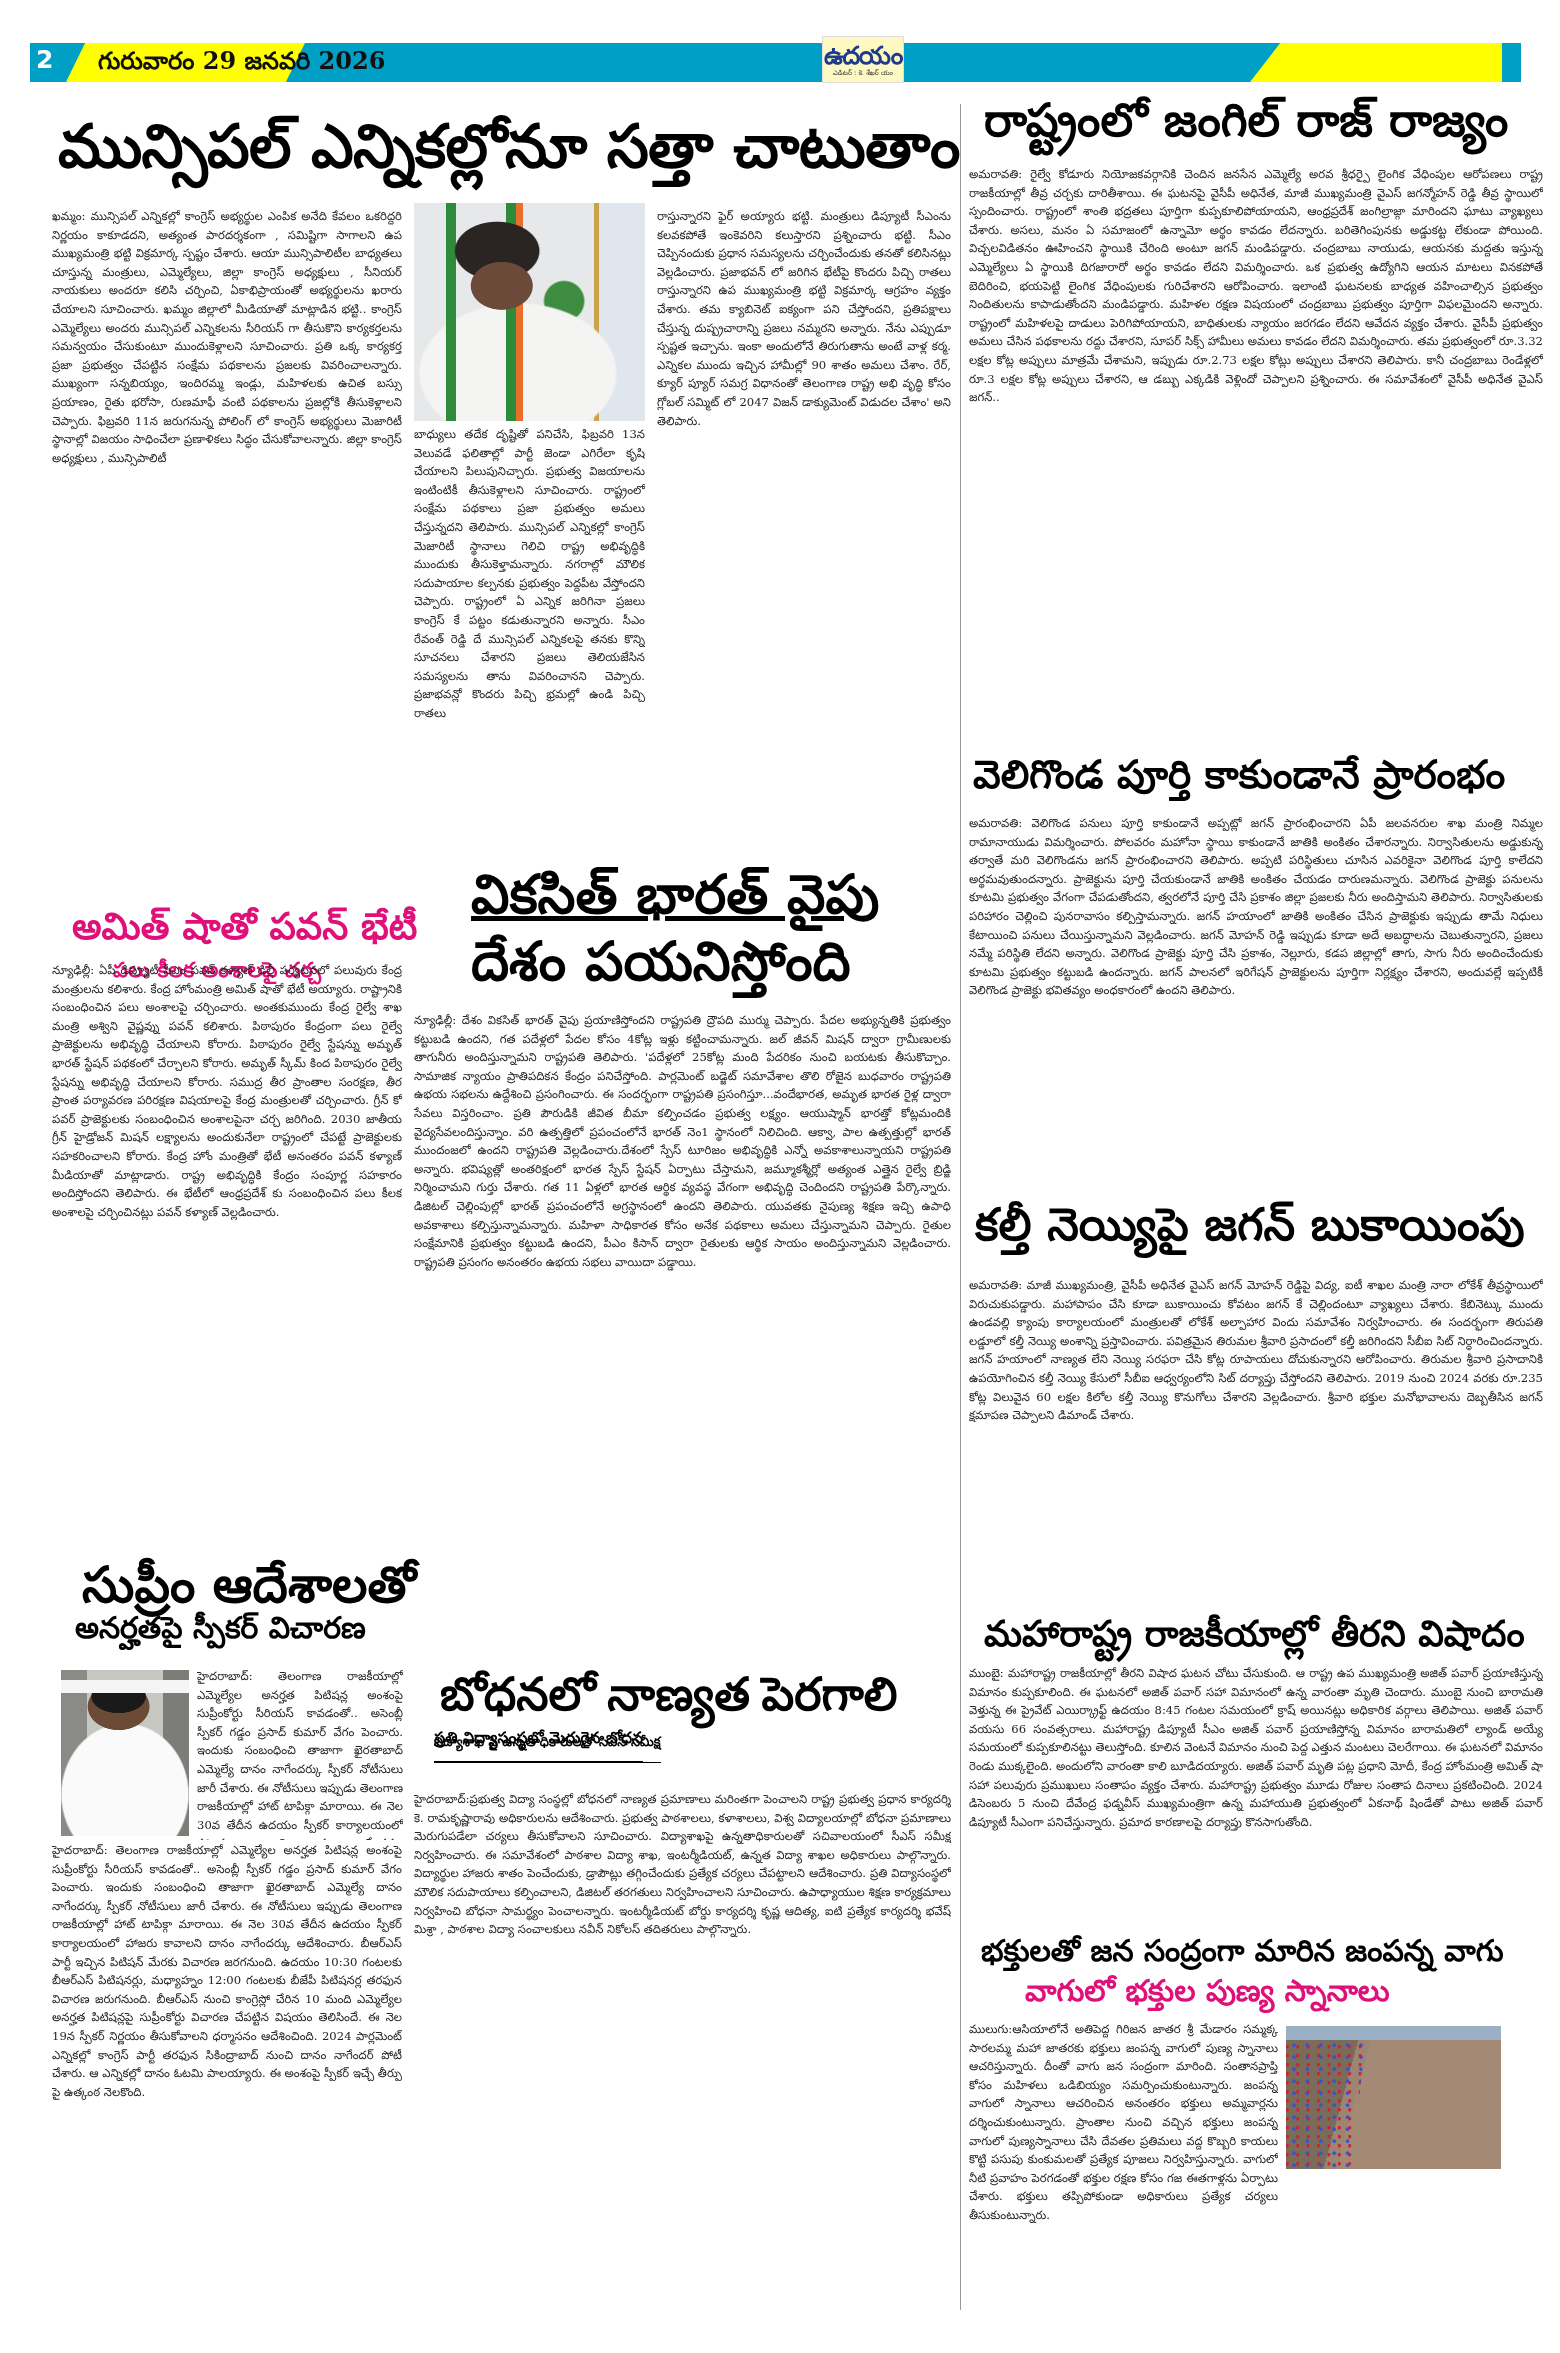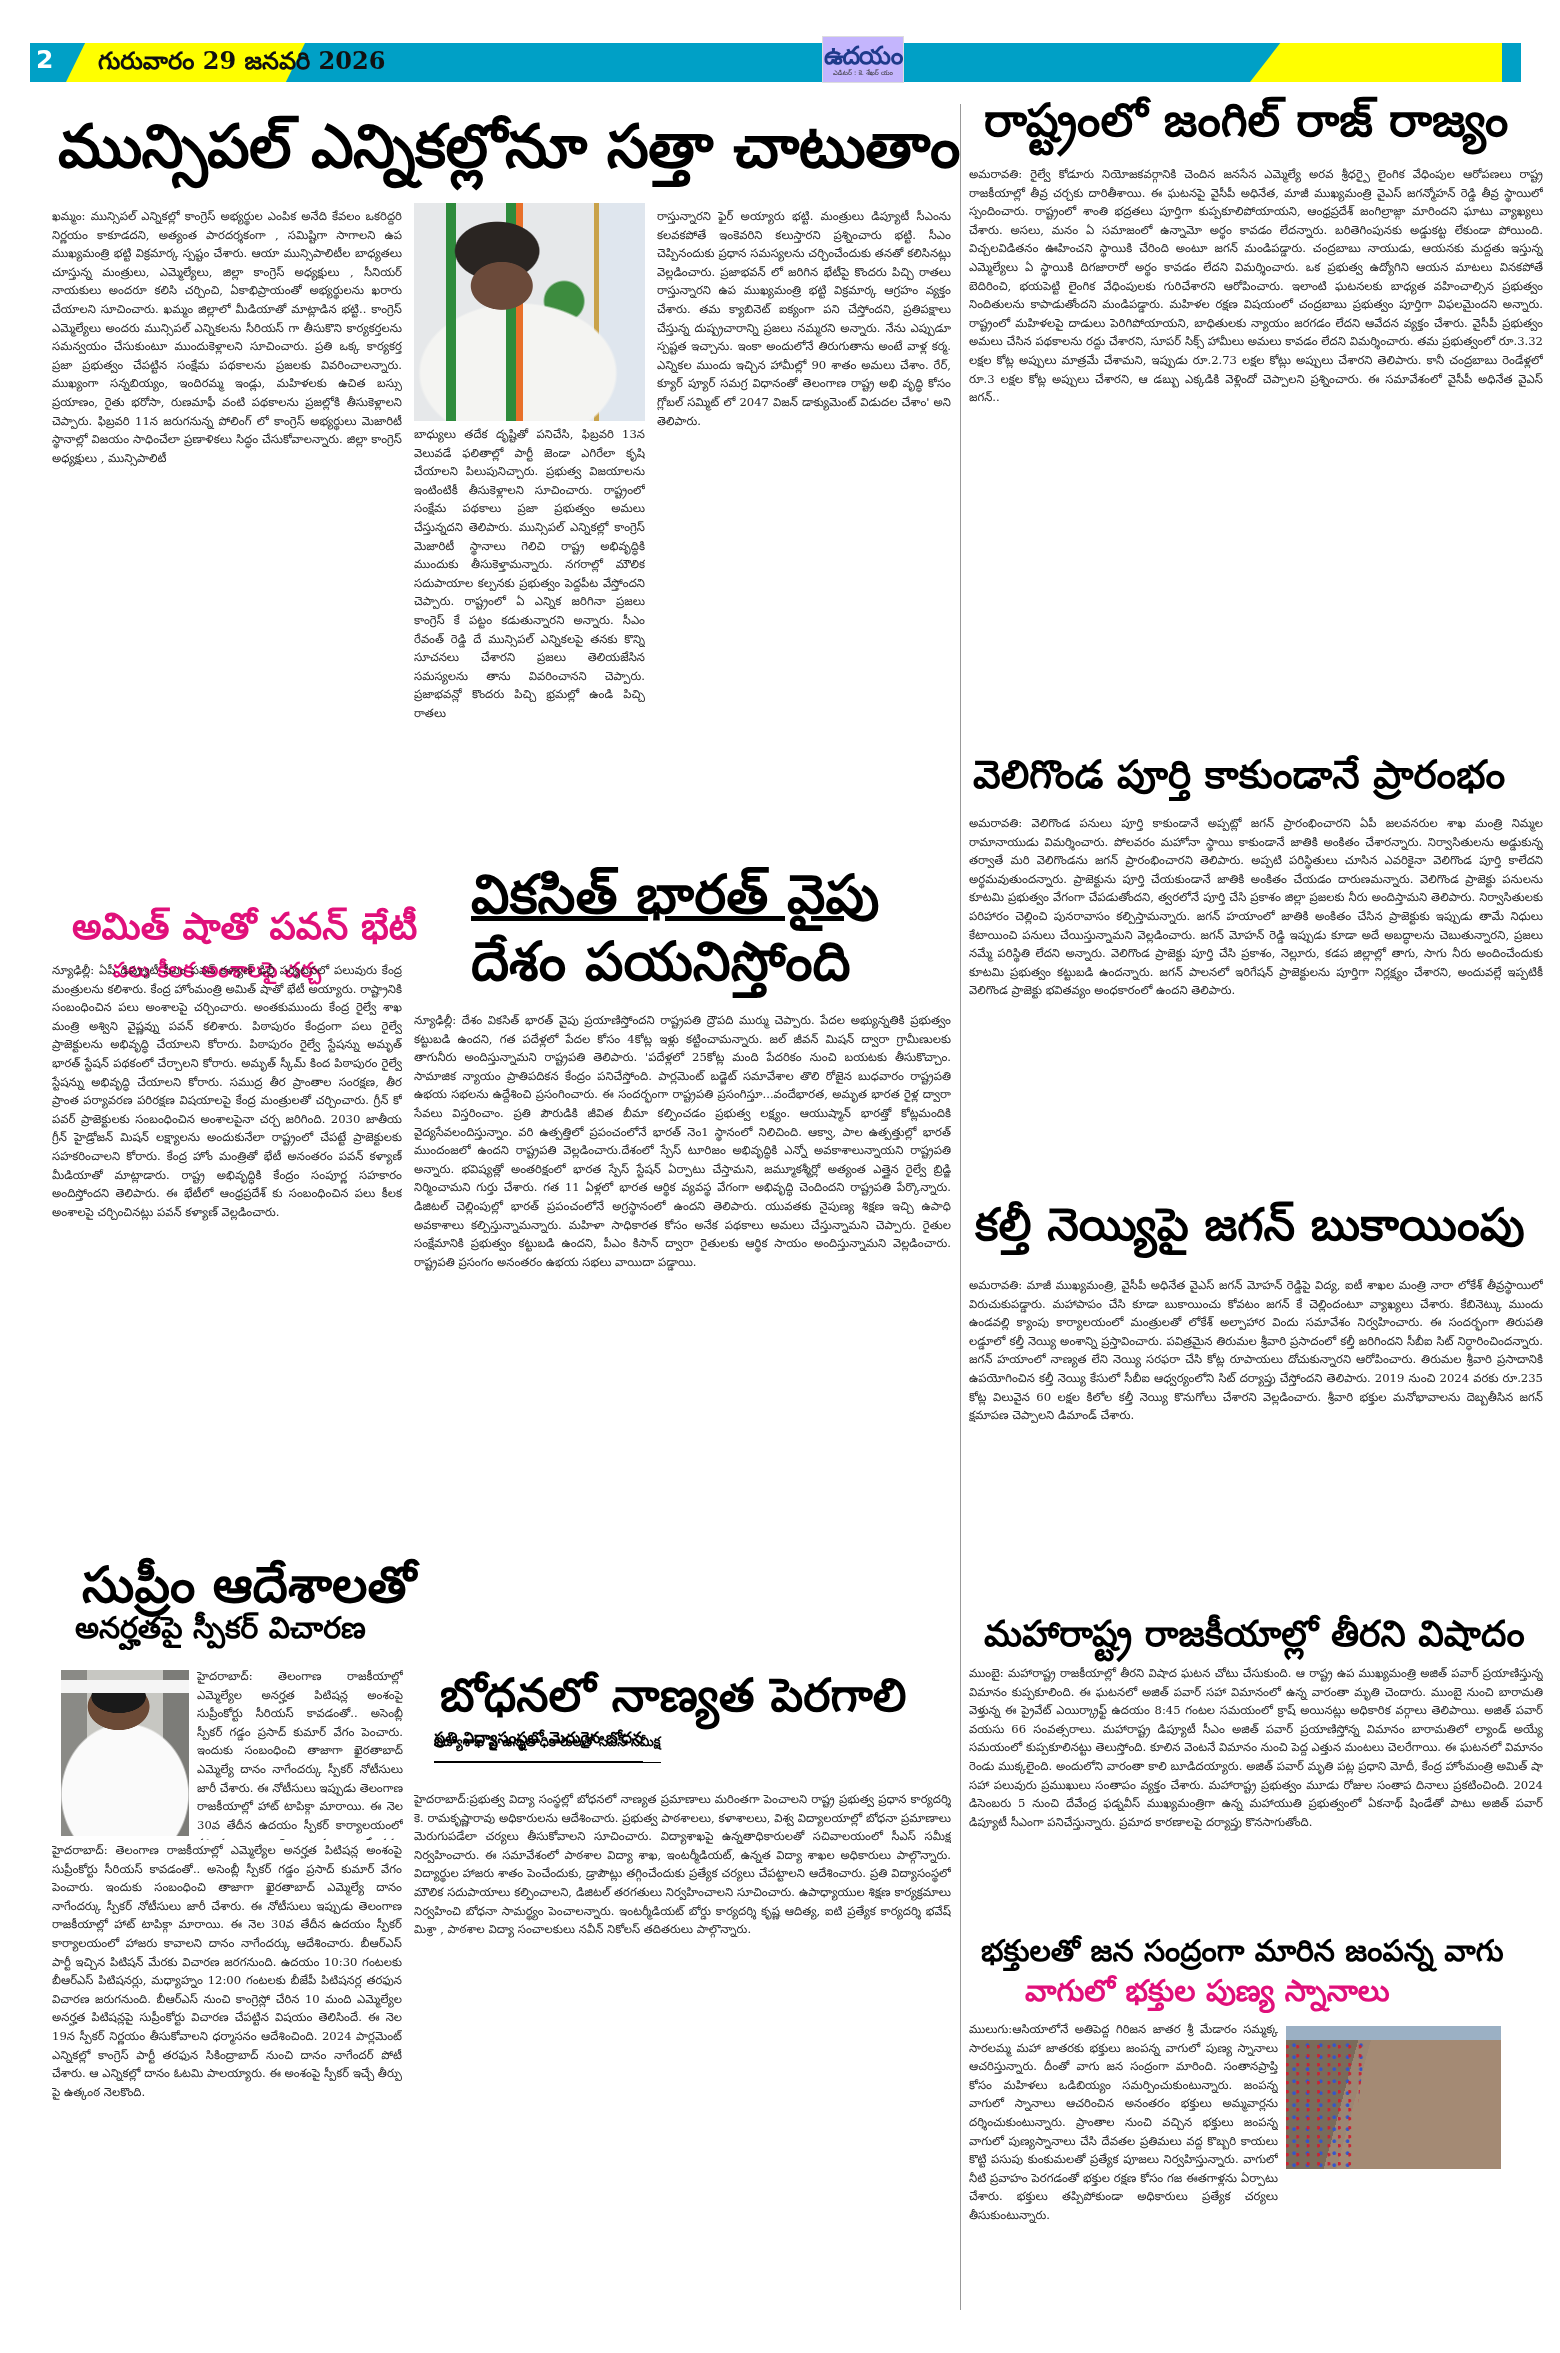--- a/index.html
+++ b/index.html
@@ -7,21 +7,21 @@
          font-family: "DejaVu Serif", serif; color: #1a1a1a; }
   .abs { position: absolute; }
   
   .bar { top: 43px; left: 30px; width: 1491px; height: 39px; background: #00a0c6; }
   .bar-yellow-left { top: 43px; left: 66px; width: 239px; height: 39px; background: #ffff00;
                      clip-path: polygon(8% 0, 100% 0, 92% 100%, 0 100%); }
   .bar-yellow-right { top: 43px; left: 1250px; width: 252px; height: 39px; background: #ffff00;
                       clip-path: polygon(12% 0, 100% 0, 100% 100%, 0 100%); }
   .page-num { top: 45px; left: 36px; font: bold 25px "DejaVu Sans", sans-serif; color: #fff; }
   .date { top: 46px; left: 98px; font: bold 24px "DejaVu Serif", serif; color: #111; }
-  .logo { top: 36px; left: 822px; width: 80px; height: 45px; background: #c4b5fd; border: 0.7px solid #ddd;
+  .logo { top: 36px; left: 822px; width: 80px; height: 45px; background: #fef9c3; border: 0.7px solid #ddd;
           display: flex; flex-direction: column; align-items: center; justify-content: center; }
   .logo-text { font: bold 25px "DejaVu Sans", sans-serif; color: #1e3a8a; letter-spacing: -1.5px; line-height: 27px; }
   .logo-sub { font: 6.7px "DejaVu Sans", sans-serif; color: #333; }
   
   .h-big { font-family: "DejaVu Sans", sans-serif; font-weight: bold; color: #000; white-space: nowrap; line-height: 1.1; }
   .h-pink { font-family: "DejaVu Sans", sans-serif; font-weight: bold; color: #e0107a; white-space: nowrap; line-height: 1.15; }
   .sub { font-family: "DejaVu Sans", sans-serif; font-weight: bold; color: #000; white-space: nowrap; }
   .underline { border-bottom: 1.5px solid #000; padding-bottom: 10px; }
   
   .col { font: 11.6px/18.6px "DejaVu Serif", serif; text-align: justify; color: #222; overflow: hidden; }
@@ -95,17 +95,17 @@
 <div class="abs h-big" style="top:1558px;left:82px;font-size:50px;">సుప్రీం ఆదేశాలతో</div>
 <div class="abs h-big" style="top:1611px;left:75px;font-size:30px;">అనర్హతపై స్పీకర్ విచారణ</div>
 <div class="abs photo photo-mla" style="top:1670px;left:61px;width:128px;height:166px;"></div>
 <div class="abs col" style="top:1667px;left:197px;width:206px;height:173px;">హైదరాబాద్: తెలంగాణ రాజకీయాల్లో ఎమ్మెల్యేల అనర్హత పిటిషన్ల అంశంపై సుప్రీంకోర్టు సీరియస్ కావడంతో.. అసెంబ్లీ స్పీకర్ గడ్డం ప్రసాద్ కుమార్ వేగం పెంచారు. ఇందుకు సంబంధించి తాజాగా ఖైరతాబాద్ ఎమ్మెల్యే దానం నాగేందర్కు స్పీకర్ నోటీసులు జారీ చేశారు. ఈ నోటీసులు ఇప్పుడు తెలంగాణ రాజకీయాల్లో హాట్ టాపిక్గా మారాయి. ఈ నెల 30వ తేదీన ఉదయం స్పీకర్ కార్యాలయంలో హాజరు కావాలని దానం నాగేందర్కు ఆదేశించారు. బీఆర్ఎస్ పార్టీ ఇచ్చిన పిటిషన్ మేరకు విచారణ జరగనుంది. ఉదయం 10:30 గంటలకు బీఆర్ఎస్ పిటిషనర్లు, మధ్యాహ్నం 12:00 గంటలకు బీజేపీ పిటిషనర్ల తరఫున విచారణ జరుగనుంది. బీఆర్ఎస్ నుంచి కాంగ్రెస్లో చేరిన 10 మంది ఎమ్మెల్యేల అనర్హత పిటిషన్లపై సుప్రీంకోర్టు విచారణ చేపట్టిన విషయం తెలిసిందే. ఈ నెల 19న స్పీకర్ నిర్ణయం తీసుకోవాలని ధర్మాసనం ఆదేశించింది. 2024 పార్లమెంట్ ఎన్నికల్లో కాంగ్రెస్ పార్టీ తరఫున సికింద్రాబాద్ నుంచి దానం నాగేందర్ పోటీ చేశారు. ఆ ఎన్నికల్లో దానం ఓటమి పాలయ్యారు. ఈ అంశంపై స్పీకర్ ఇచ్చే తీర్పు పై ఉత్కంఠ నెలకొంది.</div>
 <div class="abs col" style="top:1841px;left:52px;width:350px;height:470px;">హైదరాబాద్: తెలంగాణ రాజకీయాల్లో ఎమ్మెల్యేల అనర్హత పిటిషన్ల అంశంపై సుప్రీంకోర్టు సీరియస్ కావడంతో.. అసెంబ్లీ స్పీకర్ గడ్డం ప్రసాద్ కుమార్ వేగం పెంచారు. ఇందుకు సంబంధించి తాజాగా ఖైరతాబాద్ ఎమ్మెల్యే దానం నాగేందర్కు స్పీకర్ నోటీసులు జారీ చేశారు. ఈ నోటీసులు ఇప్పుడు తెలంగాణ రాజకీయాల్లో హాట్ టాపిక్గా మారాయి. ఈ నెల 30వ తేదీన ఉదయం స్పీకర్ కార్యాలయంలో హాజరు కావాలని దానం నాగేందర్కు ఆదేశించారు. బీఆర్ఎస్ పార్టీ ఇచ్చిన పిటిషన్ మేరకు విచారణ జరగనుంది. ఉదయం 10:30 గంటలకు బీఆర్ఎస్ పిటిషనర్లు, మధ్యాహ్నం 12:00 గంటలకు బీజేపీ పిటిషనర్ల తరఫున విచారణ జరుగనుంది. బీఆర్ఎస్ నుంచి కాంగ్రెస్లో చేరిన 10 మంది ఎమ్మెల్యేల అనర్హత పిటిషన్లపై సుప్రీంకోర్టు విచారణ చేపట్టిన విషయం తెలిసిందే. ఈ నెల 19న స్పీకర్ నిర్ణయం తీసుకోవాలని ధర్మాసనం ఆదేశించింది. 2024 పార్లమెంట్ ఎన్నికల్లో కాంగ్రెస్ పార్టీ తరఫున సికింద్రాబాద్ నుంచి దానం నాగేందర్ పోటీ చేశారు. ఆ ఎన్నికల్లో దానం ఓటమి పాలయ్యారు. ఈ అంశంపై స్పీకర్ ఇచ్చే తీర్పు పై ఉత్కంఠ నెలకొంది.</div>
 
 <div class="abs h-big" style="top:865px;left:471px;font-size:54px;text-decoration:underline;">వికసిత్ భారత్ వైపు</div>
 <div class="abs h-big" style="top:932px;left:471px;font-size:54px;">దేశం పయనిస్తోంది</div>
 <div class="abs col" style="top:1011px;left:414px;width:537px;height:619px;">న్యూఢిల్లీ: దేశం వికసిత్ భారత్ వైపు ప్రయాణిస్తోందని రాష్ట్రపతి ద్రౌపది ముర్ము చెప్పారు. పేదల అభ్యున్నతికి ప్రభుత్వం కట్టుబడి ఉందని, గత పదేళ్లలో పేదల కోసం 4కోట్ల ఇళ్లు కట్టించామన్నారు. జల్ జీవన్ మిషన్ ద్వారా గ్రామీణులకు తాగునీరు అందిస్తున్నామని రాష్ట్రపతి తెలిపారు. 'పదేళ్లలో 25కోట్ల మంది పేదరికం నుంచి బయటకు తీసుకొచ్చాం. సామాజిక న్యాయం ప్రాతిపదికన కేంద్రం పనిచేస్తోంది. పార్లమెంట్ బడ్జెట్ సమావేశాల తొలి రోజైన బుధవారం రాష్ట్రపతి ఉభయ సభలను ఉద్దేశించి ప్రసంగించారు. ఈ సందర్భంగా రాష్ట్రపతి ప్రసంగిస్తూ...వందేభారత, అమృత భారత రైళ్ల ద్వారా సేవలు విస్తరించాం. ప్రతి పౌరుడికి జీవిత బీమా కల్పించడం ప్రభుత్వ లక్ష్యం. ఆయుష్మాన్ భారత్తో కోట్లమందికి వైద్యసేవలందిస్తున్నాం. వరి ఉత్పత్తిలో ప్రపంచంలోనే భారత్ నెం1 స్థానంలో నిలిచింది. ఆక్వా, పాల ఉత్పత్తుల్లో భారత్ ముందంజలో ఉందని రాష్ట్రపతి వెల్లడించారు.దేశంలో స్పేస్ టూరిజం అభివృద్ధికి ఎన్నో అవకాశాలున్నాయని రాష్ట్రపతి అన్నారు. భవిష్యత్లో అంతరిక్షంలో భారత స్పేస్ స్టేషన్ ఏర్పాటు చేస్తామని, జమ్మూకశ్మీర్లో అత్యంత ఎత్తైన రైల్వే బ్రిడ్జి నిర్మించామని గుర్తు చేశారు. గత 11 ఏళ్లలో భారత ఆర్థిక వ్యవస్థ వేగంగా అభివృద్ధి చెందిందని రాష్ట్రపతి పేర్కొన్నారు. డిజిటల్ చెల్లింపుల్లో భారత్ ప్రపంచంలోనే అగ్రస్థానంలో ఉందని తెలిపారు. యువతకు నైపుణ్య శిక్షణ ఇచ్చి ఉపాధి అవకాశాలు కల్పిస్తున్నామన్నారు. మహిళా సాధికారత కోసం అనేక పథకాలు అమలు చేస్తున్నామని చెప్పారు. రైతుల సంక్షేమానికి ప్రభుత్వం కట్టుబడి ఉందని, పీఎం కిసాన్ ద్వారా రైతులకు ఆర్థిక సాయం అందిస్తున్నామని వెల్లడించారు. రాష్ట్రపతి ప్రసంగం అనంతరం ఉభయ సభలు వాయిదా పడ్డాయి.</div>
 
-<div class="abs h-big" style="top:1670px;left:440px;font-size:46px;">బోధనలో నాణ్యత పెరగాలి</div>
+<div class="abs h-big" style="top:1670px;left:440px;font-size:46px;font-family:Liberation Serif, serif;">బోధనలో నాణ్యత పెరగాలి</div>
 <div class="abs sub underline" style="top:1728px;left:434px;font-size:15.7px;">ప్రతి విద్యాసంస్థలో మెరుగైన బోధన</div>
 <div class="abs sub underline" style="top:1734px;left:434px;font-size:13px;">విద్యాశాఖ పై ఉన్నతాధికారులతో సిఎస్ సమీక్ష</div>
 <div class="abs col" style="top:1790px;left:414px;width:537px;height:522px;">హైదరాబాద్:ప్రభుత్వ విద్యా సంస్థల్లో బోధనలో నాణ్యత ప్రమాణాలు మరింతగా పెంచాలని రాష్ట్ర ప్రభుత్వ ప్రధాన కార్యదర్శి కె. రామకృష్ణారావు అధికారులను ఆదేశించారు. ప్రభుత్వ పాఠశాలలు, కళాశాలలు, విశ్వ విద్యాలయాల్లో బోధనా ప్రమాణాలు మెరుగుపడేలా చర్యలు తీసుకోవాలని సూచించారు. విద్యాశాఖపై ఉన్నతాధికారులతో సచివాలయంలో సీఎస్ సమీక్ష నిర్వహించారు. ఈ సమావేశంలో పాఠశాల విద్యా శాఖ, ఇంటర్మీడియట్, ఉన్నత విద్యా శాఖల అధికారులు పాల్గొన్నారు. విద్యార్థుల హాజరు శాతం పెంచేందుకు, డ్రాపౌట్లు తగ్గించేందుకు ప్రత్యేక చర్యలు చేపట్టాలని ఆదేశించారు. ప్రతి విద్యాసంస్థలో మౌలిక సదుపాయాలు కల్పించాలని, డిజిటల్ తరగతులు నిర్వహించాలని సూచించారు. ఉపాధ్యాయుల శిక్షణ కార్యక్రమాలు నిర్వహించి బోధనా సామర్థ్యం పెంచాలన్నారు. ఇంటర్మీడియట్ బోర్డు కార్యదర్శి కృష్ణ ఆదిత్య, ఐటి ప్రత్యేక కార్యదర్శి భవేష్ మిశ్రా , పాఠశాల విద్యా సంచాలకులు నవీన్ నికోలస్ తదితరులు పాల్గొన్నారు.</div>
 
 
 </body></html>

